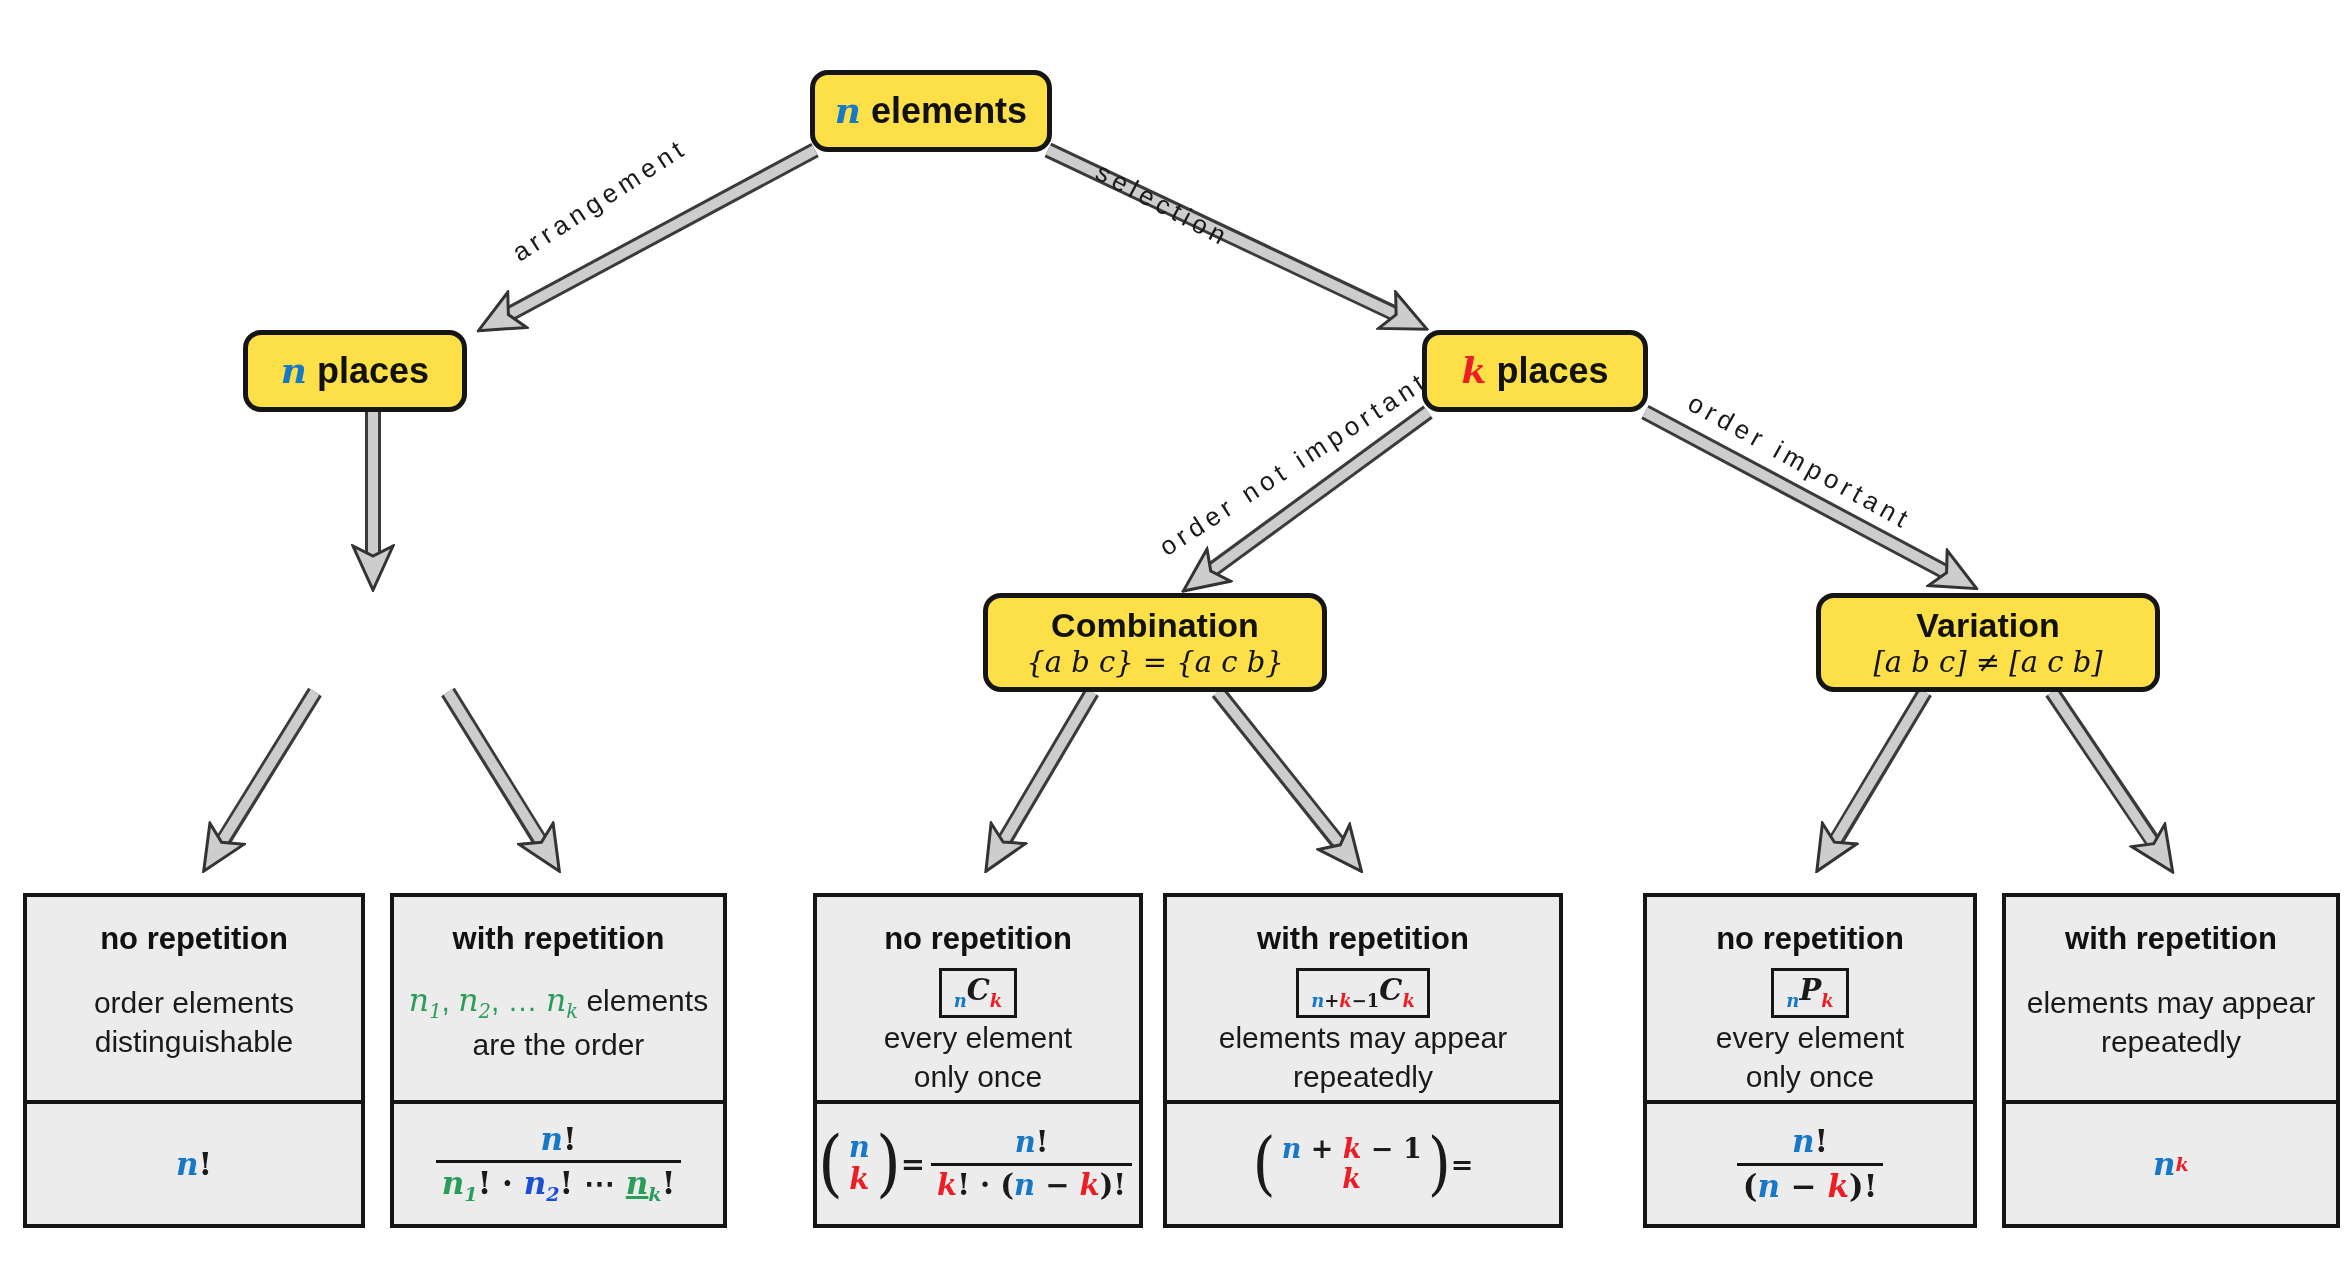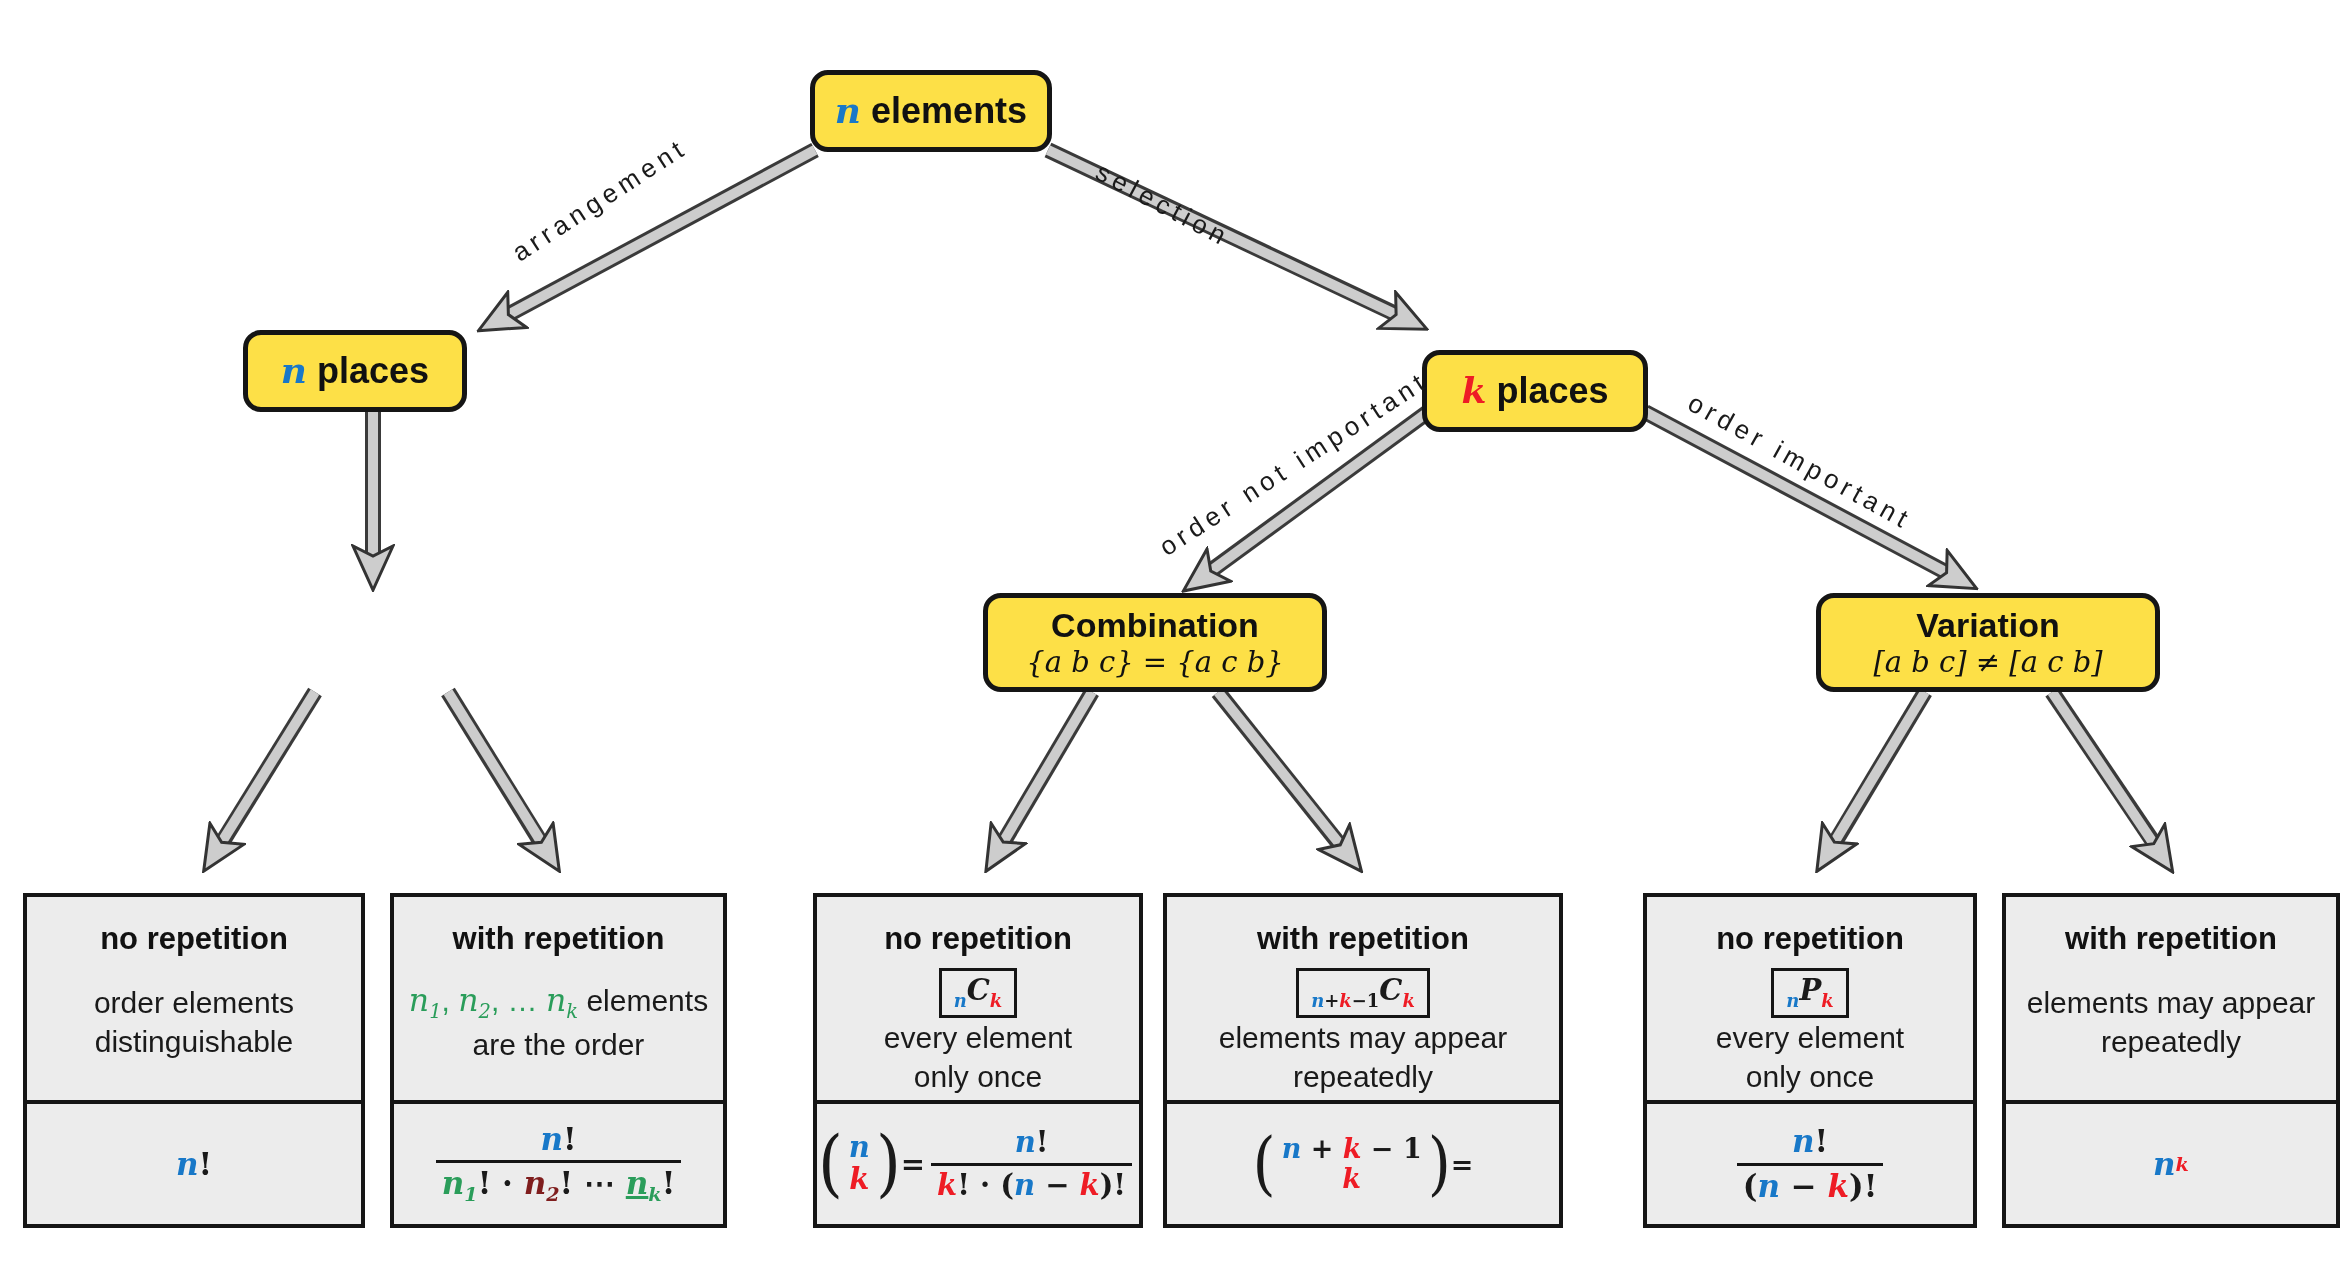--- a/index.html
+++ b/index.html
@@ -11,21 +11,21 @@
 
   .node{position:absolute;background:#fde047;border:5px solid #151515;border-radius:18px;
         display:flex;flex-direction:column;align-items:center;justify-content:center;
         box-sizing:border-box;z-index:2;}
   .node .title{font-size:36px;font-weight:bold;color:#111;line-height:1.05;white-space:nowrap;}
   #node-combination .title,#node-variation .title{font-size:34px;}
   .subtitle{font-size:29px;font-weight:500;color:#111;margin-top:5px;line-height:1;white-space:nowrap;}
 
   #node-n-elements{left:810px;top:70px;width:242px;height:82px;}
   #node-n-places{left:243px;top:330px;width:224px;height:82px;}
-  #node-k-places{left:1422px;top:330px;width:226px;height:82px;margin-top:20px;}
+  #node-k-places{left:1422px;top:330px;width:226px;height:82px;}
   #node-permutation{left:212px;top:593px;width:341px;height:99px;}
   #node-combination{left:983px;top:593px;width:344px;height:99px;}
   #node-variation{left:1816px;top:593px;width:344px;height:99px;}
 
   .edge-label{position:absolute;font-size:26px;letter-spacing:5px;color:#1a1a1a;
               white-space:nowrap;z-index:3;transform-origin:center;}
   #label-arrangement{left:600px;top:200px;transform:translate(-50%,-50%) rotate(-33deg);}
   #label-selection{left:1163px;top:205px;transform:translate(-50%,-50%) rotate(28deg);}
   #label-order-not-important{left:1294px;top:464px;transform:translate(-50%,-50%) rotate(-33deg);}
   #label-order-important{left:1800px;top:462px;transform:translate(-50%,-50%) rotate(29deg);}
@@ -163,21 +163,21 @@
   <div class="leaf" id="leaf-2">
     <div class="leaf-top">
       <div class="leaf-header">with repetition</div>
       <div class="desc"><span class="mvar" style="color: rgb(42, 157, 90);">n<sub>1</sub></span><span style="color: rgb(42, 157, 90);">, </span><span class="mvar" style="color: rgb(42, 157, 90);">n<sub>2</sub></span><span style="color: rgb(42, 157, 90);">, … </span><span class="mvar" style="color: rgb(42, 157, 90);">n<sub>k</sub></span><span> elements</span><br><span>are the order</span></div>
     </div>
     <div class="leaf-bottom">
       <div class="formula">
           <span class="frac">
             <span class="fr-row"><span class="mvar" style="color: rgb(24, 120, 200);">n</span><span>!</span></span>
             <span class="fr-bar"></span>
-            <span class="fr-row"><span class="mvar" style="color: rgb(42, 157, 90);">n<sub>1</sub></span><span>! · </span><span class="mvar" style="color: #7f1d1d;">n<sub>2</sub></span><span>! ⋯ </span><span class="mvar" style="color: rgb(42, 157, 90); text-decoration: underline;">n<sub>k</sub></span><span>!</span></span>
+            <span class="fr-row"><span class="mvar" style="color: rgb(42, 157, 90);">n<sub>1</sub></span><span>! · </span><span class="mvar" style="color: #1d4ed8;">n<sub>2</sub></span><span>! ⋯ </span><span class="mvar" style="color: rgb(42, 157, 90); text-decoration: underline;">n<sub>k</sub></span><span>!</span></span>
           </span>
         </div>
     </div>
   </div>
 
   <div class="leaf" id="leaf-3">
     <div class="leaf-top">
       <div class="leaf-header">no repetition</div>
       <div class="badge"><sub><span class="mvar" style="color: rgb(24, 120, 200);">n</span></sub><span class="mvar">C</span><sub><span class="mvar" style="color: rgb(238, 28, 37);">k</span></sub></div>
       <div class="desc"><span>every element</span><br><span>only once</span></div>

